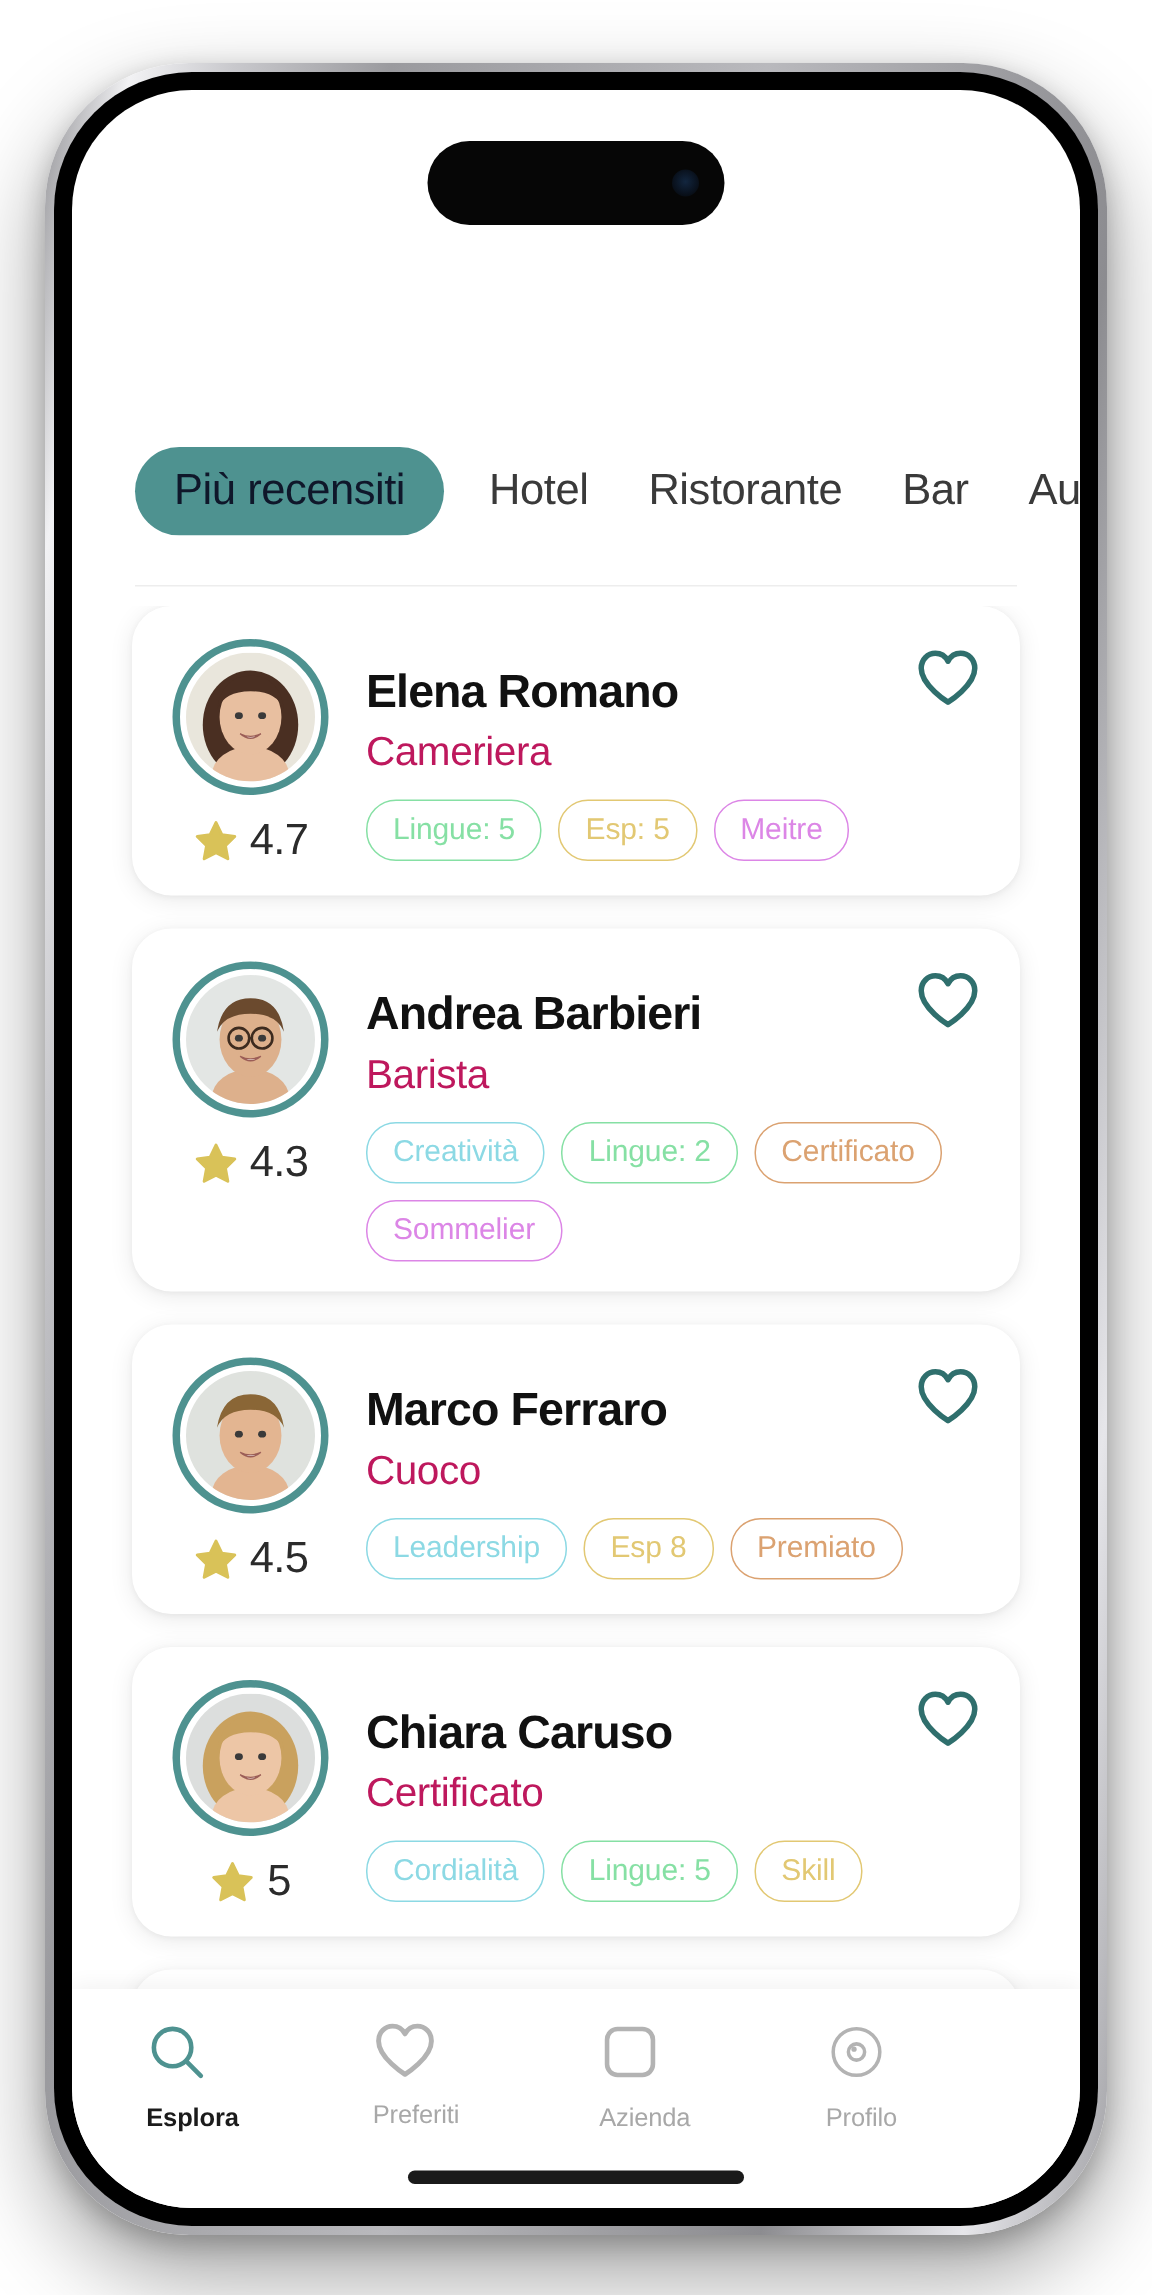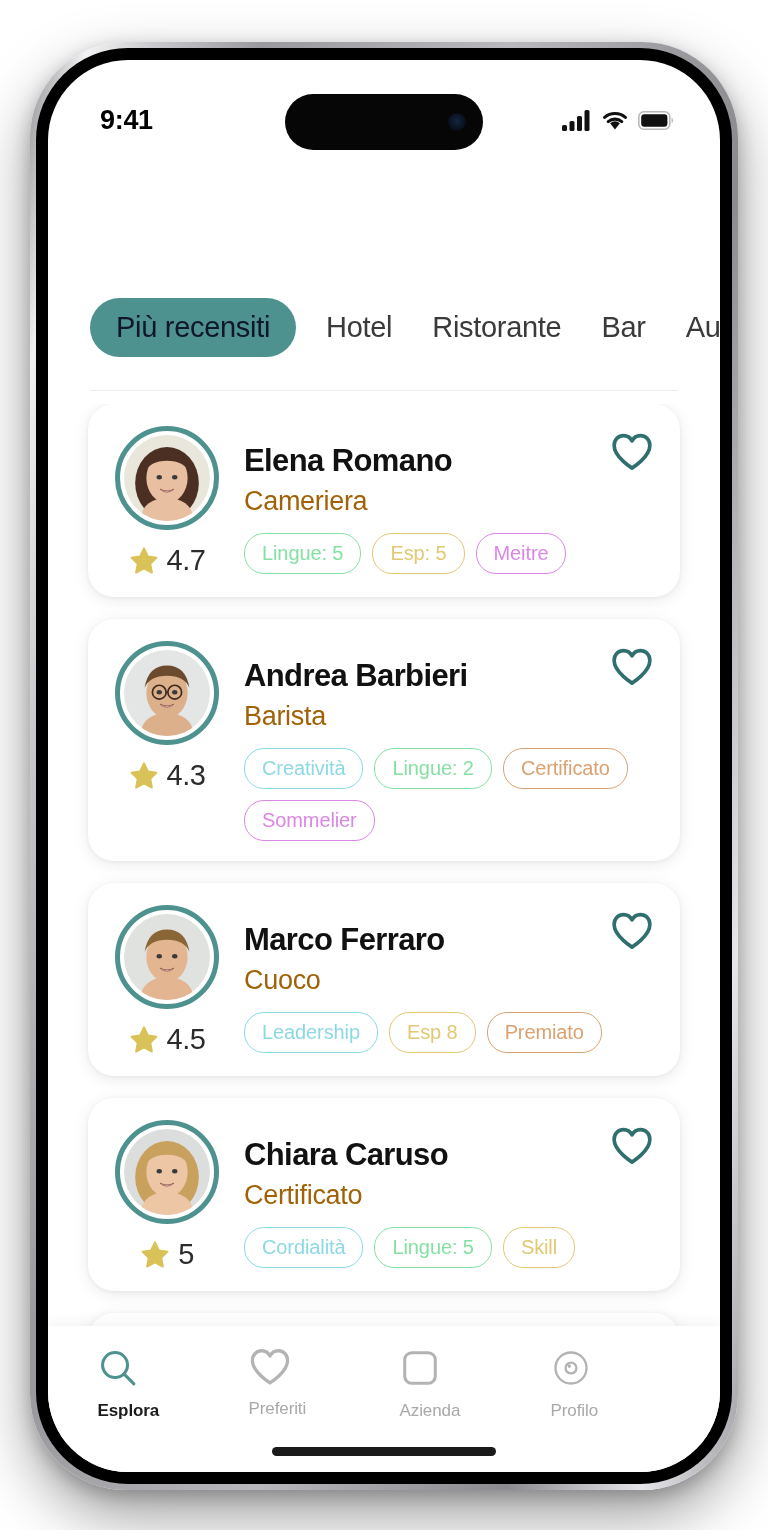--- a/index.html
+++ b/index.html
@@ -165,21 +165,21 @@
     display: flex; align-items: center; gap: 8px;
   }
   .rating-value { font-size: 29px; color: #2b2b2b; letter-spacing: -0.5px; }
 
   .card-body { flex: 1; min-width: 0; padding-top: 18px; }
   .person-name {
     font-size: 31px; font-weight: bold; color: #111; letter-spacing: -0.6px;
     line-height: 1.1;
   }
   .person-role {
-    font-size: 27px; color: #a16207; margin-top: 8px; letter-spacing: -0.3px;
+    font-size: 27px; color: #be185d; margin-top: 8px; letter-spacing: -0.3px;
   }
   .tag-row {
     display: flex; flex-wrap: wrap; gap: 11px; margin-top: 16px;
   }
   .tag {
     font-size: 20px;
     padding: 8px 17px;
     border-radius: 20px;
     border: 1.6px solid currentColor;
     white-space: nowrap;
@@ -221,41 +221,20 @@
   <div class="phone-outer">
     <div class="btn-side btn-action"></div>
     <div class="btn-side btn-volup"></div>
     <div class="btn-side btn-voldn"></div>
     <div class="btn-side btn-power"></div>
   </div>
   <div class="phone-mid"></div>
 
   <div class="screen">
 
-    <div class="status-bar">
-      <div class="status-time">9:41</div>
-      <div class="status-right">
-        <svg width="30" height="21" viewBox="0 0 30 21">
-          <rect x="0" y="15" width="5" height="6" rx="1.6" fill="#111"></rect>
-          <rect x="7.5" y="11" width="5" height="10" rx="1.6" fill="#111"></rect>
-          <rect x="15" y="6" width="5" height="15" rx="1.6" fill="#111"></rect>
-          <rect x="22.5" y="0" width="5" height="21" rx="1.6" fill="#111"></rect>
-        </svg>
-        <svg width="28" height="21" viewBox="0 0 28 21">
-          <path d="M14 19.4 L9.1 13.2 a7.8 7.8 0 0 1 9.8 0 Z" fill="#111"></path>
-          <path d="M3.6 7.4 a16 16 0 0 1 20.8 0" stroke="#111" stroke-width="3.1" fill="none" stroke-linecap="round"></path>
-          <path d="M7.2 11.6 a10.6 10.6 0 0 1 13.6 0" stroke="#111" stroke-width="3.1" fill="none" stroke-linecap="round"></path>
-        </svg>
-        <svg width="36" height="19" viewBox="0 0 36 19">
-          <rect x="0.8" y="0.8" width="31" height="17.4" rx="5" fill="none" stroke="#b9b9b9" stroke-width="1.6"></rect>
-          <rect x="3.2" y="3.2" width="26.2" height="12.6" rx="3.2" fill="#111"></rect>
-          <path d="M33.6 6.6 v5.8 a3.6 3.6 0 0 0 0-5.8 z" fill="#b9b9b9"></path>
-        </svg>
-      </div>
-    </div>
 
     <div class="dyn-island">
       <div class="dyn-cam"></div>
     </div>
 
 
     <div class="tabs">
         <div class="tab active">Più recensiti</div>
         <div class="tab">Hotel</div>
         <div class="tab">Ristorante</div>

